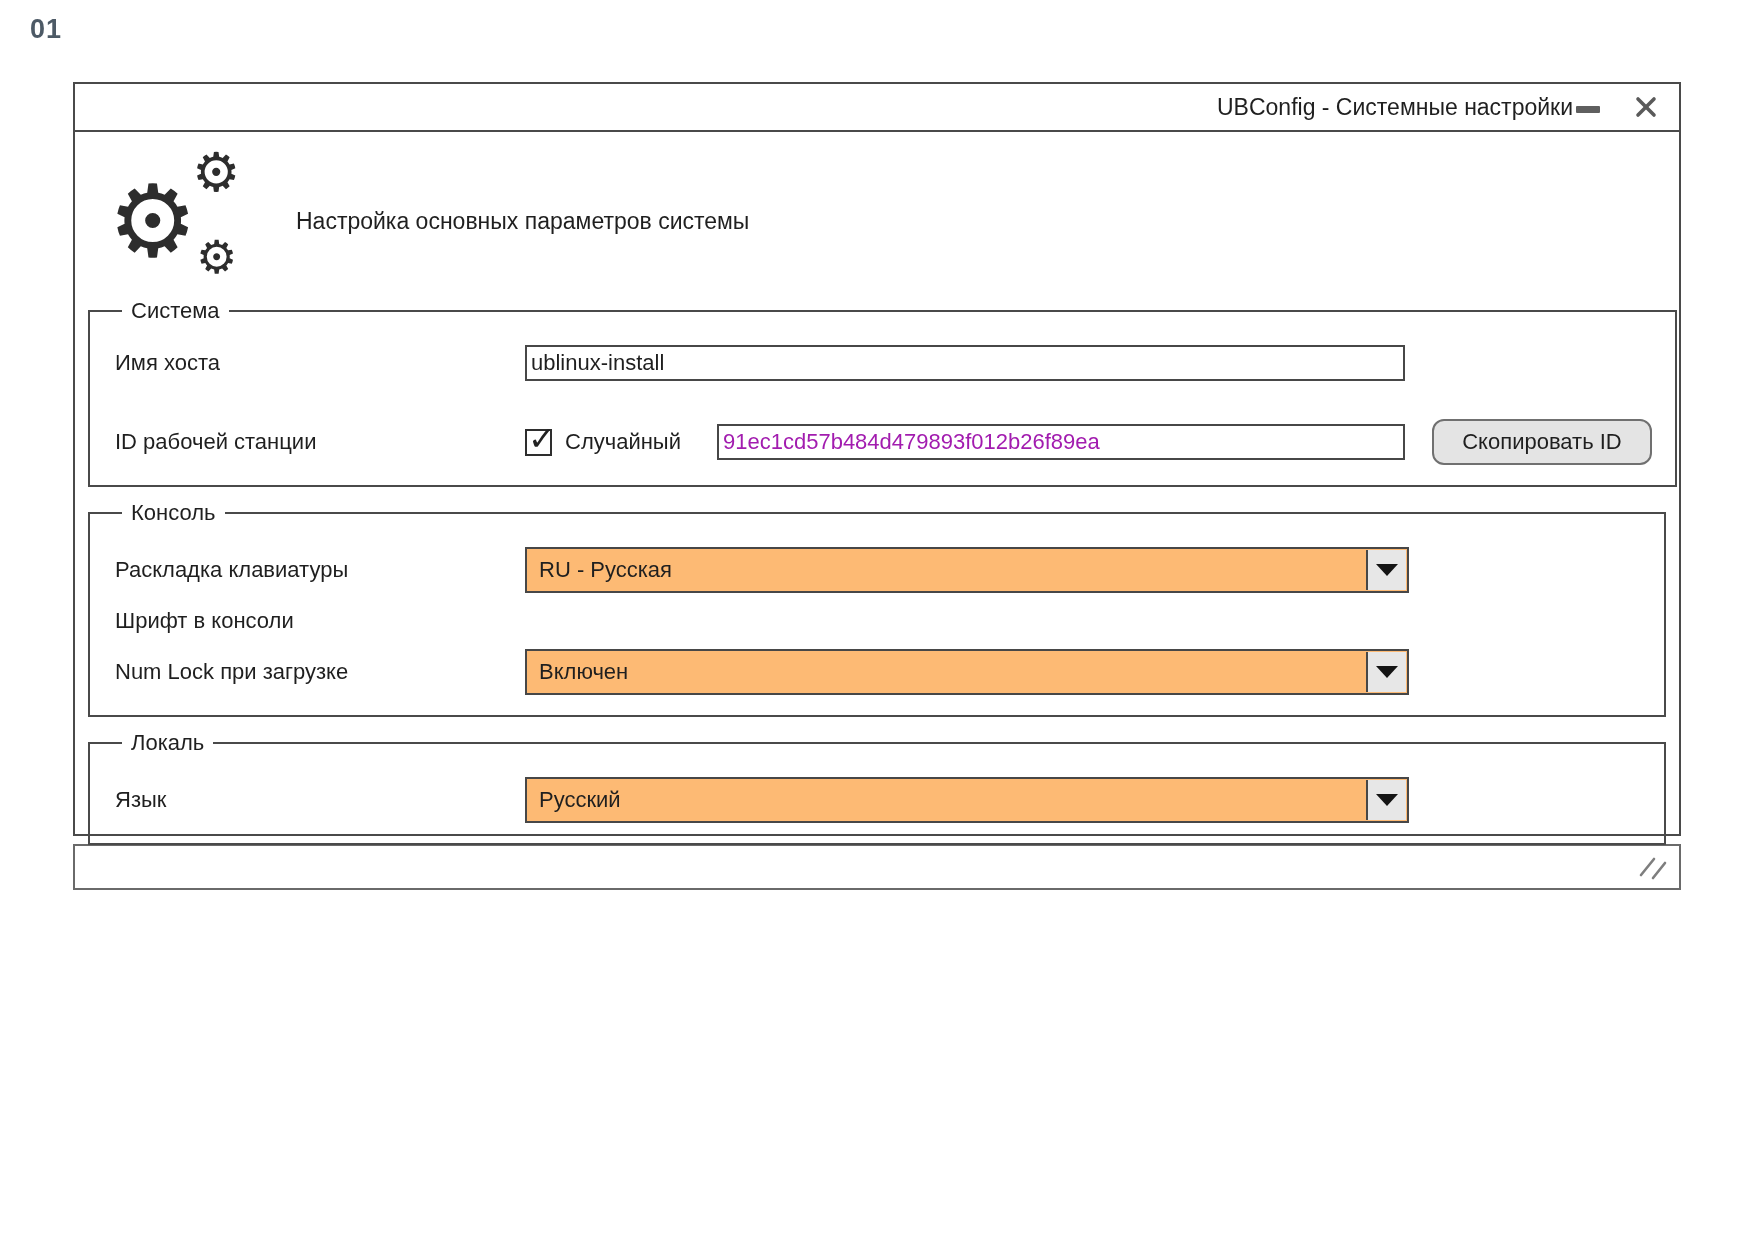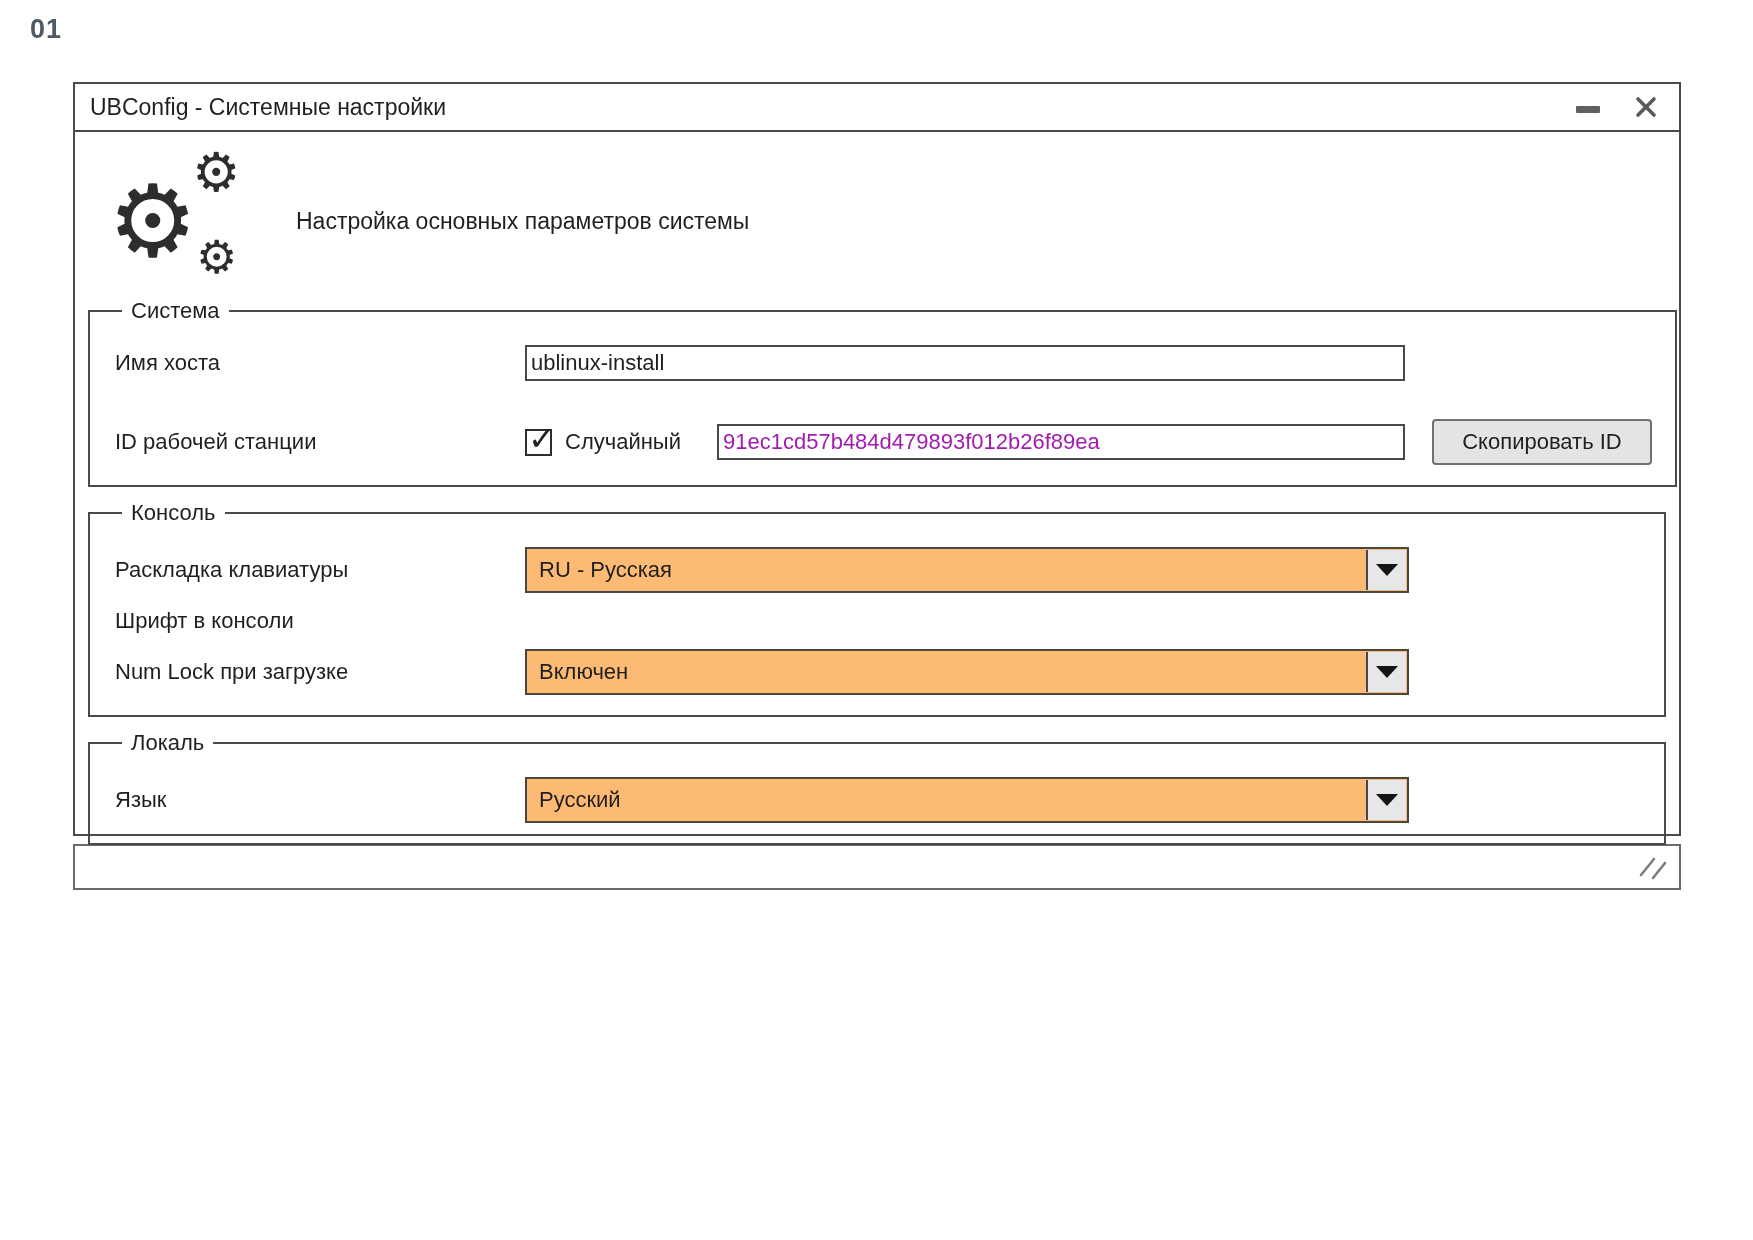--- a/index.html
+++ b/index.html
@@ -29,21 +29,21 @@
     height: 754px;
     display: flex; flex-direction: column;
   }
 
   .titlebar {
     height: 48px; flex: none;
     border-bottom: 2px solid #4a4a4a;
     display: flex; align-items: center;
     padding: 0 18px 0 15px;
   }
-  .titlebar .title { font-size: 23px; flex: 1 1 auto; }
+  .titlebar .title { font-size: 23px; flex: 1 1 auto; text-align: right; }
   .win-controls { display: flex; align-items: center; gap: 28px; }
   .min-btn { width: 30px; height: 30px; display: flex; align-items: flex-end; justify-content: center; cursor: pointer; padding-bottom: 9px; }
   .min-btn .dash { width: 24px; height: 7px; background: #5f5f5f; border-radius: 1px; }
   .close-btn { width: 30px; height: 30px; display: flex; align-items: center; justify-content: center; cursor: pointer; }
 
   .content { flex: 1 1 auto; display: flex; flex-direction: column; padding-bottom: 10px; }
 
   .header-row {
     margin: 18px 20px 6px 37px;
     display: flex; align-items: center; gap: 52px;
@@ -87,21 +87,21 @@
     border: 2px solid #2e2e2e; background: #fff; cursor: pointer;
   }
   .checkbox .tick {
     position: absolute; left: 1px; top: -12px;
     font-family: "DejaVu Sans", sans-serif;
     font-size: 33px; font-weight: bold; color: #222;
   }
 
   .btn {
     margin-left: 27px; height: 46px; padding: 0 20px;
-    background: #e4e4e4; border: 2px solid #707070; border-radius: 4px;
+    background: #e4e4e4; border: 2px solid #707070; border-radius: 12px;
     font-family: "Liberation Sans", sans-serif; font-size: 22px; color: #1f1f1f;
     cursor: pointer; flex: none; min-width: 220px;
   }
 
   .select {
     width: 884px; height: 46px;
     border: 2px solid #474747; background: #fdba74;
     display: flex; align-items: stretch; cursor: pointer;
   }
   .select .value { flex: 1 1 auto; display: flex; align-items: center; padding: 0 12px; font-size: 22px; }

